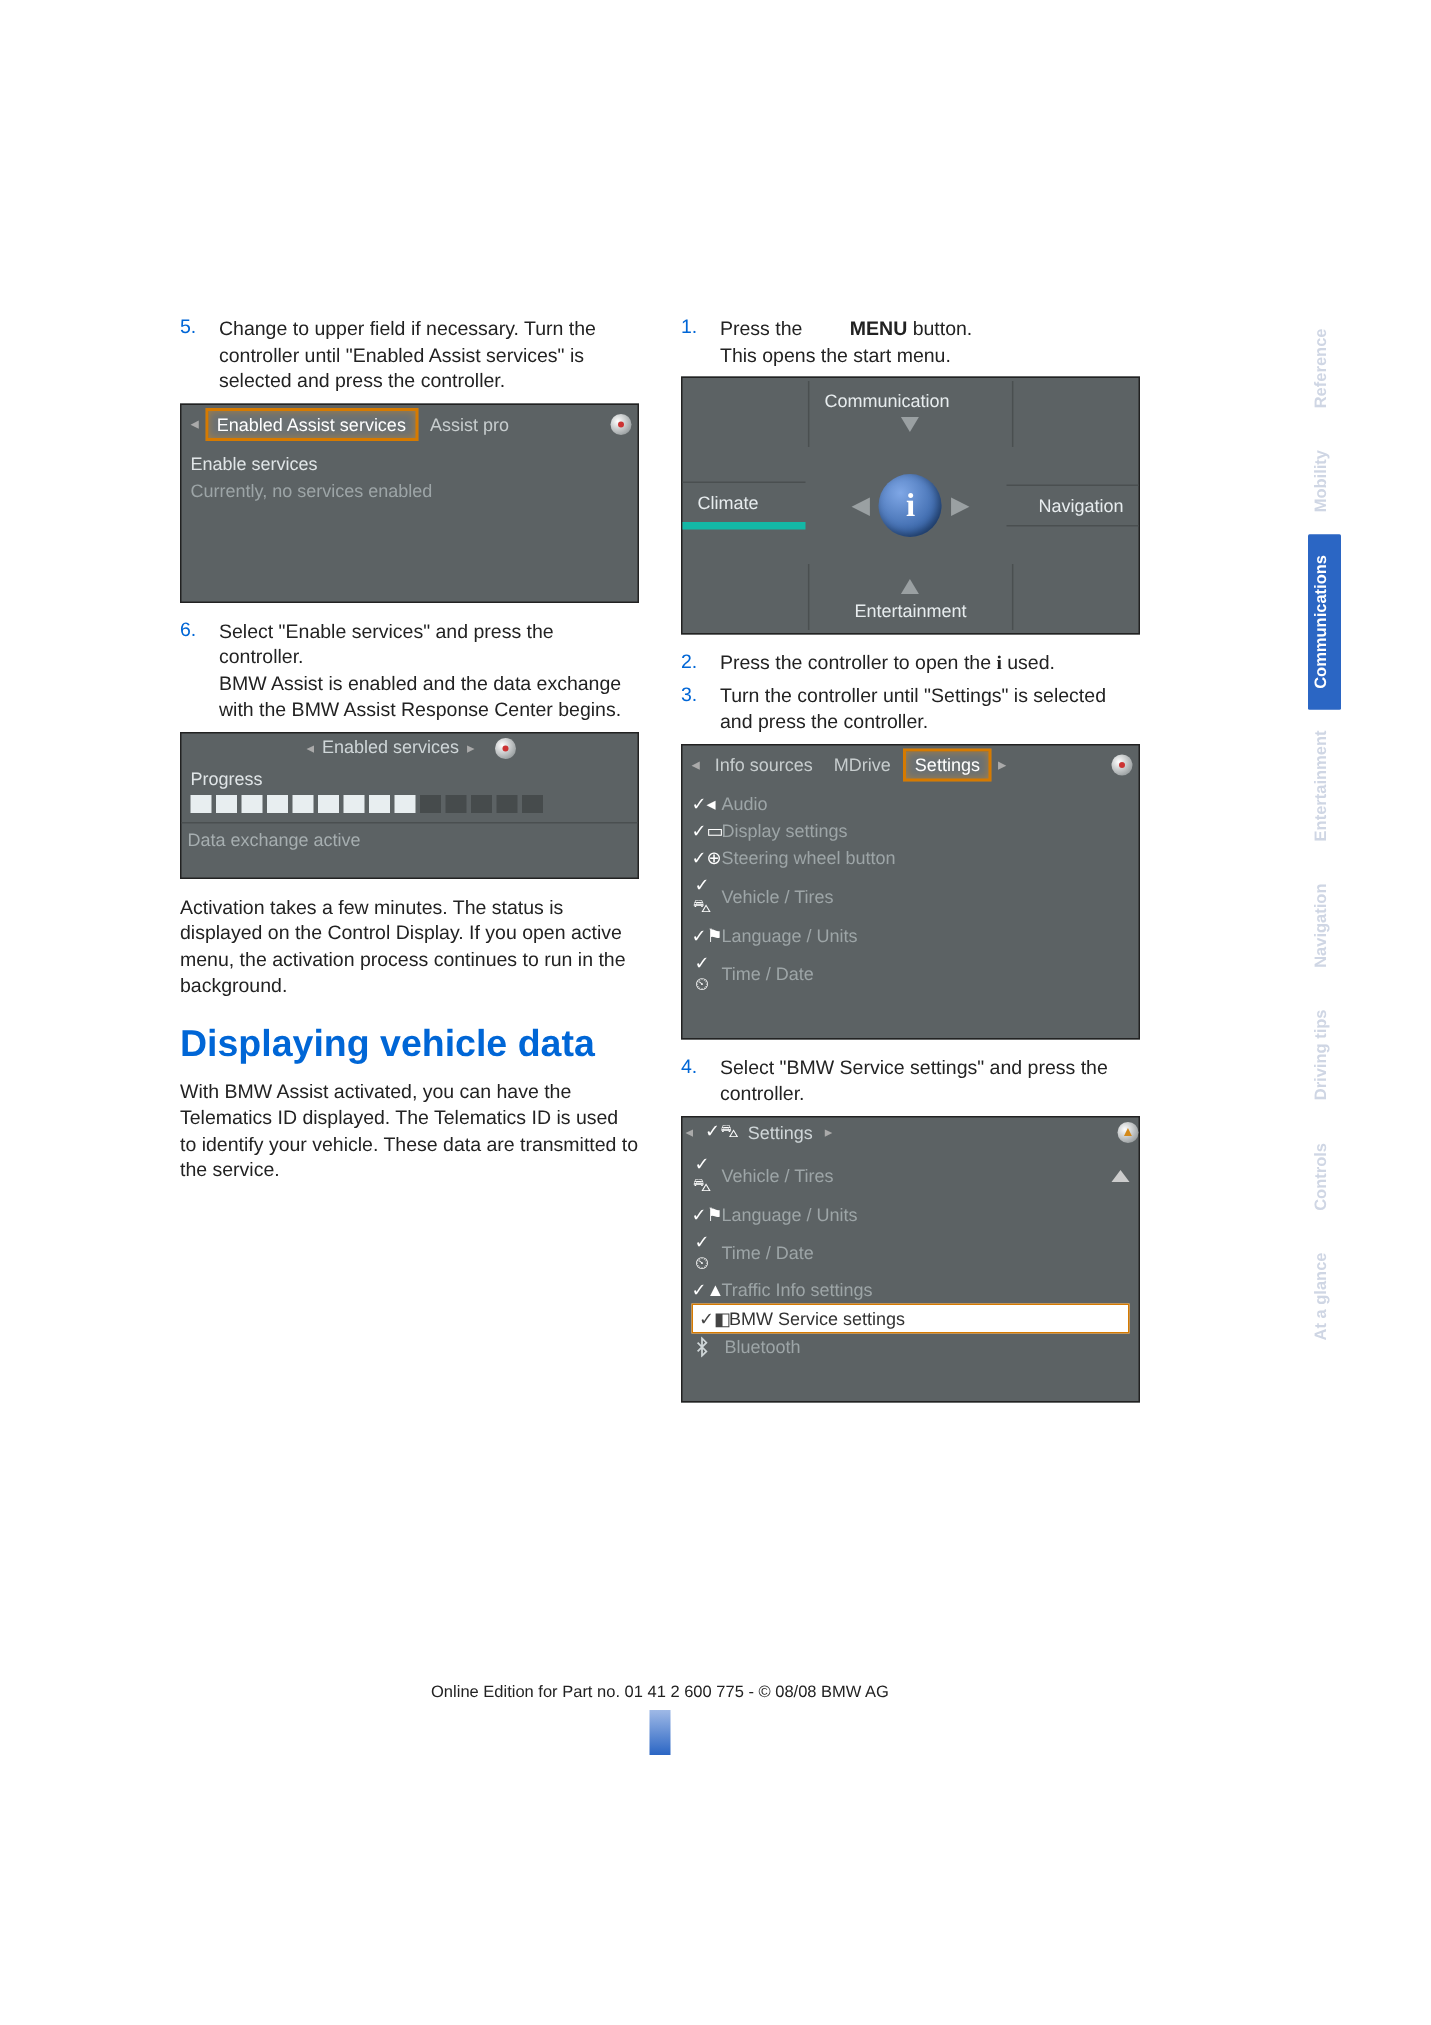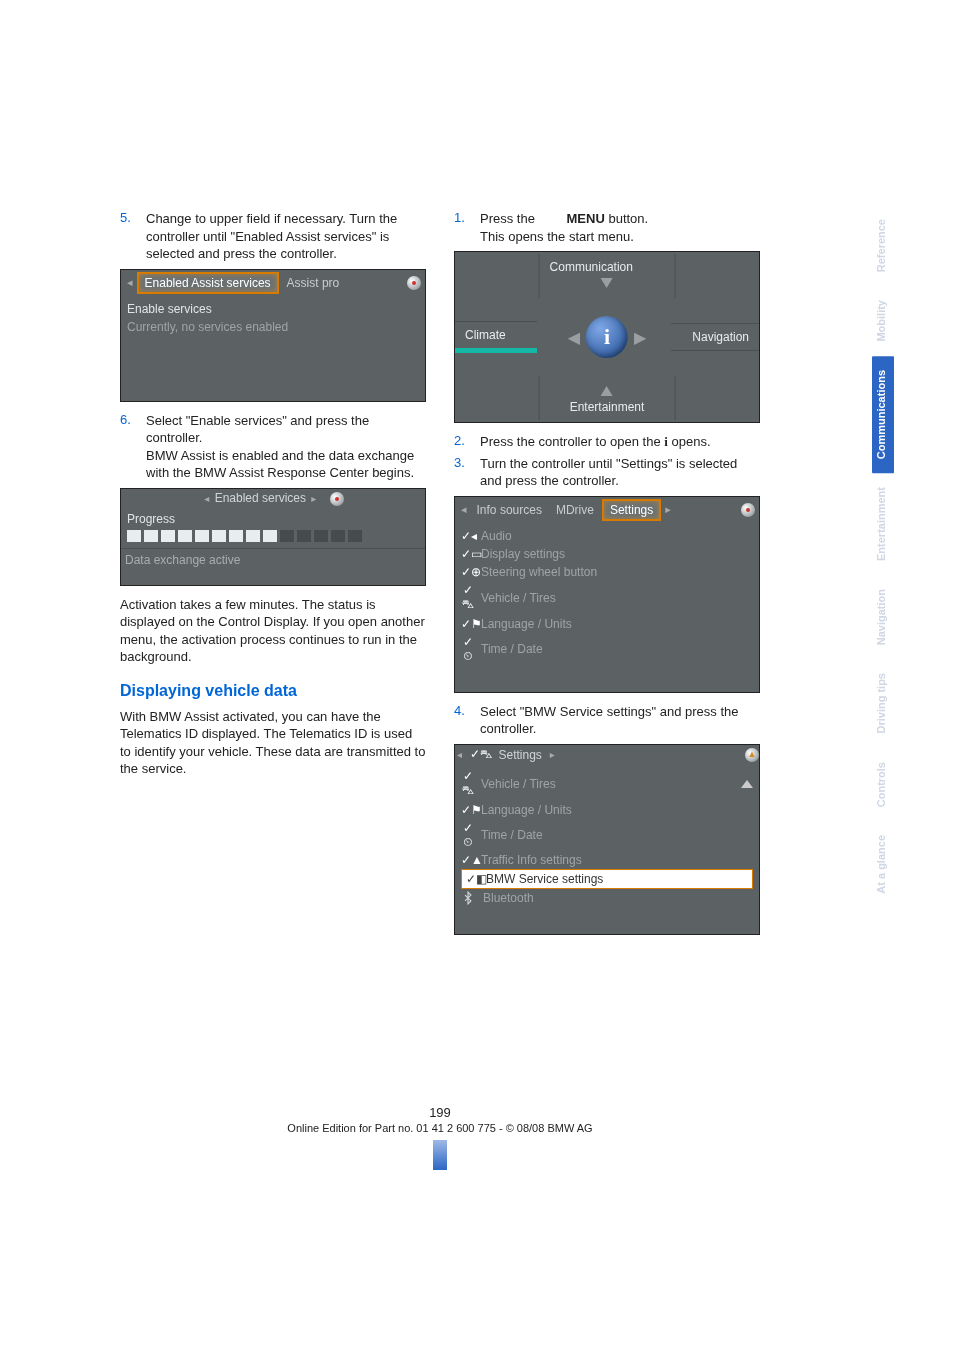--- a/index.html
+++ b/index.html
@@ -21,21 +21,21 @@
     .columns { display: flex; gap: 28px; }
     .col { flex: 1; min-width: 0; }
     .step { display: flex; margin-bottom: 4px; }
     .stepnum { color: #0066d6; font-weight: normal; width: 26px; flex-shrink: 0; }
     .steptext { flex: 1; line-height: 1.35; }
     .bodytext { line-height: 1.35; margin-bottom: 8px; }
     .indent { margin-left: 26px; }
     .bold { font-weight: bold; margin-left: 28px; }
     h2.section {
       color: #0066d6;
-      font-size: 16px;
+      font-size: 25px;
       font-weight: bold;
       margin: 16px 0 8px;
     }
 
     
     .idrive {
       width: 100%;
       margin: 6px 0 10px;
       background: #5c6264;
       border: 1px solid #222;
@@ -261,21 +261,21 @@
           <div class="off"></div>
             <div class="off"></div>
             <div class="off"></div>
             <div class="off"></div>
             <div class="off"></div>
         </div>
         <div class="sep"></div>
         <div class="line" style="padding:4px 4px 18px;color:#a6aeb0">Data exchange active</div>
       </div>
 
-      <p class="bodytext">Activation takes a few minutes. The status is displayed on the Control Display. If you open another menu, the activation process continues to run in the background.</p>
+      <p class="bodytext">Activation takes a few minutes. The status is displayed on the Control Display. If you open active menu, the activation process continues to run in the background.</p>
 
       <h2 class="section">Displaying vehicle data</h2>
       <p class="bodytext">With BMW Assist activated, you can have the Telematics ID displayed. The Telematics ID is used to identify your vehicle. These data are transmitted to the service.</p>
     </div>
 
     <div class="col">
 
       <div class="step">
         <span class="stepnum">1.</span>
         <span class="steptext">
@@ -294,21 +294,21 @@
             <span class="carrow">▶</span>
           </div>
           <div class="sm-cell sm-right">Navigation</div>
           <div class="sm-cell sm-bottom">Entertainment</div>
         </div>
       </div>
 
       <div class="step">
         <span class="stepnum">2.</span>
         <span class="steptext">
-          <span>Press the controller to open the </span><span style="font-family:Georgia,serif;font-weight:bold">i</span><span> opens.</span>
+          <span>Press the controller to open the </span><span style="font-family:Georgia,serif;font-weight:bold">i</span><span> used.</span>
         </span>
       </div>
 
       <div class="step">
         <span class="stepnum">3.</span>
         <span class="steptext">Turn the controller until "Settings" is selected and press the controller.</span>
       </div>
 
       <div class="idrive indent">
         <div class="tabs">
@@ -404,16 +404,15 @@
   <div class="st st-faint">Controls</div>
   <div class="st st-faint">Driving tips</div>
   <div class="st st-faint">Navigation</div>
   <div class="st st-faint">Entertainment</div>
   <div class="st st-active">Communications</div>
   <div class="st st-faint">Mobility</div>
   <div class="st st-faint">Reference</div>
 </div>
 
 <div class="footer">
-  <div class="pnum">199</div>
   <div>Online Edition for Part no. 01 41 2 600 775 - © 08/08 BMW AG</div>
   <div class="bar"></div>
 </div>
 
 </body></html>

